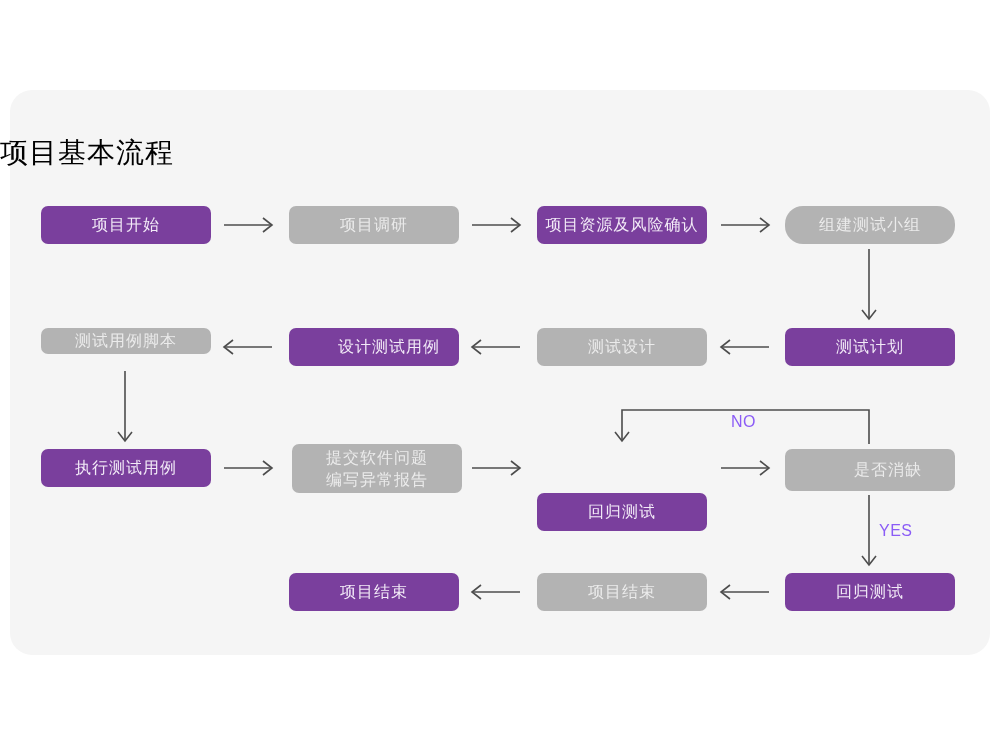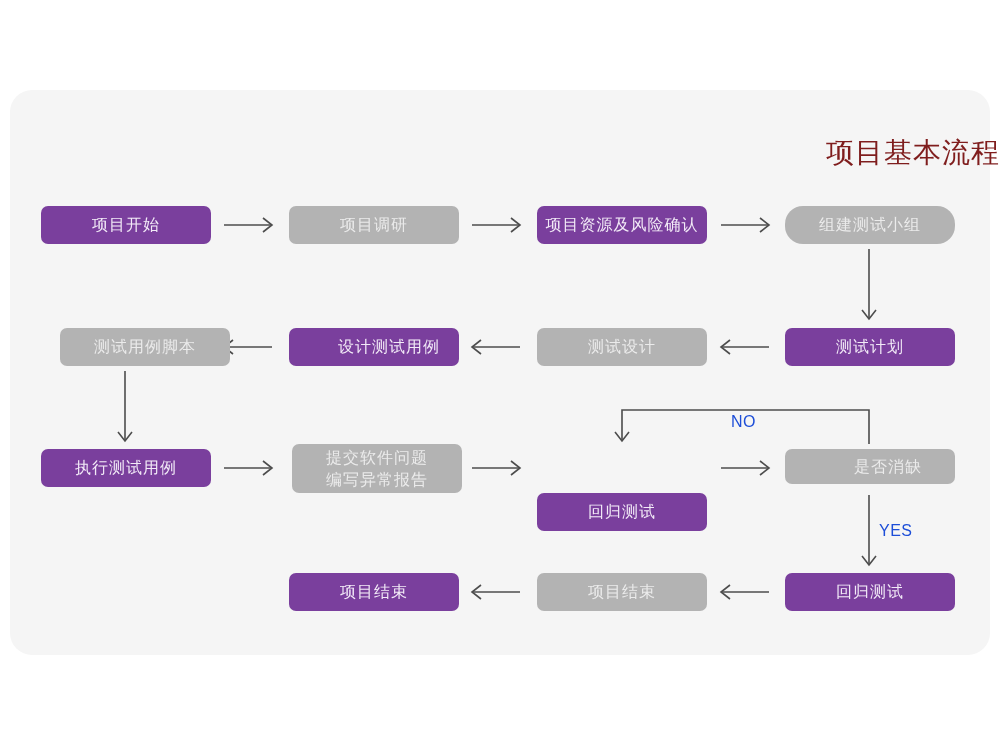--- a/index.html
+++ b/index.html
@@ -29,24 +29,24 @@
     height: 565px;
     background: #f5f5f5;
     border-radius: 22px;
   }
 
   .title {
     position: absolute;
     left: 0;
     top: 134px;
     width: 1000px;
-    text-align: right;
+    text-align: left;
     font-size: 28px;
     letter-spacing: 1px;
-    color: #7f1d1d;
+    color: #000000;
     font-family: "Liberation Sans", "DejaVu Sans", sans-serif;
   }
 
   
   .node {
     position: absolute;
     border-radius: 7px;
     display: flex;
     align-items: center;
     justify-content: center;
@@ -86,21 +86,21 @@
     fill: none;
     stroke: #4d4d4d;
     stroke-width: 1.6;
     stroke-linecap: butt;
     stroke-linejoin: miter;
   }
 
   .edge-label {
     position: absolute;
     font-size: 16px;
-    color: #1d4ed8;
+    color: #8b5cf6;
     letter-spacing: 0.5px;
   }
 </style>
 </head>
 <body>
 
 <div id="stage">
 
   <div class="card"></div>
 
@@ -178,28 +178,28 @@
   </svg>
 
   <div class="edge-label" style="left:731px; top:413px;">NO</div>
   <div class="edge-label" style="left:879px; top:522px;">YES</div>
 
   <div class="node gray" style="left:289px; top:206px; width:170px; height:38px;">项目调研</div>
   <div class="node purple" style="left:41px;  top:206px; width:170px; height:38px;">项目开始</div>
   <div class="node purple" style="left:537px; top:206px; width:170px; height:38px;">项目资源及风险确认</div>
   <div class="node gray" style="left:785px; top:206px; width:170px; height:38px;border-radius:18px;">组建测试小组</div>
 
-  <div class="node gray" style="left:41px;  top:328px; width:170px; height:38px;margin-left:19px;">测试用例脚本</div>
+  <div class="node gray" style="left:41px;  top:328px; width:170px; height:26px;">测试用例脚本</div>
   <div class="node purple" style="left:289px; top:328px; width:170px; height:38px;padding-left:30px;">设计测试用例</div>
   <div class="node gray" style="left:537px; top:328px; width:170px; height:38px;">测试设计</div>
   <div class="node purple" style="left:41px;  top:449px; width:170px; height:38px;">执行测试用例</div>
 
   <div class="node purple" style="left:785px; top:328px; width:170px; height:38px;">测试计划</div>
   <div class="node gray" style="left:292px; top:444px; width:170px; height:49px;">提交软件问题
 编写异常报告</div>
   <div class="node purple" style="left:537px; top:449px; width:170px; height:38px;margin-top:44px;">回归测试</div>
-  <div class="node gray" style="left:785px; top:449px; width:170px; height:35px;padding-left:36px;">是否消缺</div>
+  <div class="node gray" style="left:785px; top:449px; width:170px; height:42px;padding-left:36px;">是否消缺</div>
 
   <div class="node purple" style="left:289px; top:573px; width:170px; height:38px;">项目结束</div>
   <div class="node gray" style="left:537px; top:573px; width:170px; height:38px;">项目结束</div>
   <div class="node purple" style="left:785px; top:573px; width:170px; height:38px;">回归测试</div>
 
 </div>
 
 </body></html>

